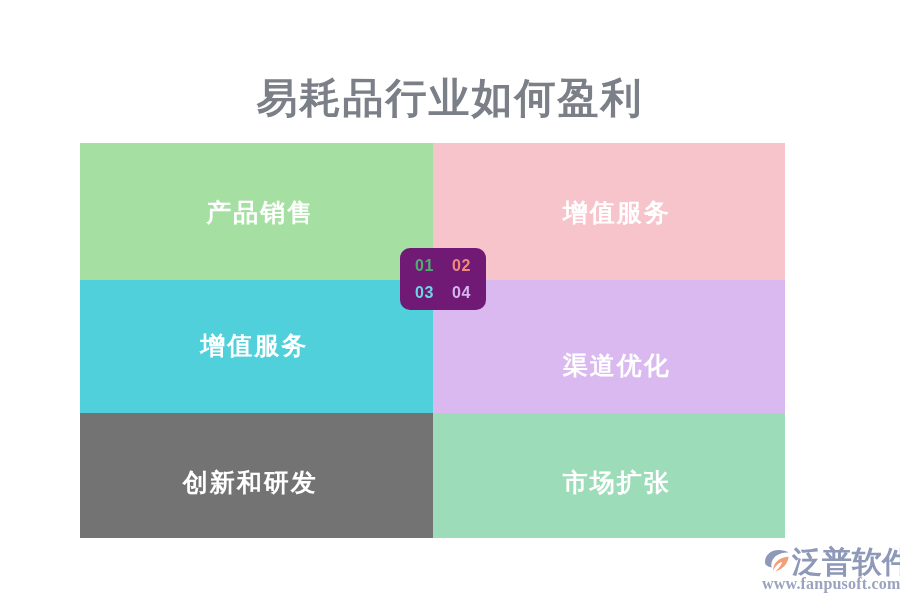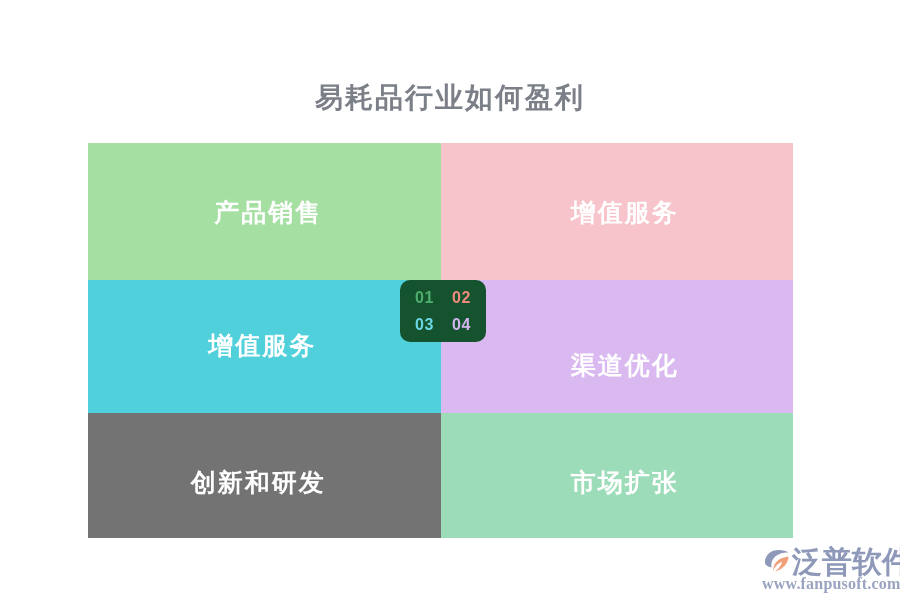--- a/index.html
+++ b/index.html
@@ -14,32 +14,32 @@
     width:900px; height:600px;
     background:#ffffff;
   }
 
   
   #page-title {
     position:absolute;
     left:0; top:76px;
     width:900px;
     text-align:center;
-    font-size:28px;
+    font-size:41px;
     font-weight:bold;
     color:#7b7f87;
     letter-spacing:2px;
     line-height:44px;
     white-space:nowrap;
   }
 
   
   #matrix {
     position:absolute;
-    left:88px; top:143px;
+    left:80px; top:143px;
     width:705px; height:395px;
     display:grid;
     grid-template-columns:1fr 1fr;
     grid-template-rows:137px 133px 125px;
   }
   .cell {
     position:relative;
     display:flex;
     align-items:center;
     justify-content:center;
@@ -151,21 +151,21 @@
 
     <div class="cell c5" style="background: #737373;">
       <span class="cell-label" style="color: rgb(255, 255, 255);">创新和研发</span>
     </div>
 
     <div class="cell c6" style="background: rgb(156, 220, 184);">
       <span class="cell-label" style="color: rgb(255, 255, 255);">市场扩张</span>
     </div>
   </div>
 
-  <div class="badge" id="badge-a" style="background: #14532d; margin-top: 32px;">
+  <div class="badge" id="badge-a" style="background: #701a75;">
     <span class="num" style="color: rgb(79, 174, 110);">01</span>
     <span class="num" style="color: rgb(240, 138, 125);">02</span>
     <span class="num" style="color: rgb(108, 215, 227);">03</span>
     <span class="num" style="color: rgb(212, 181, 238);">04</span>
   </div>
 
 
   <div id="logo">
     <div id="logo-row">
       <span id="logo-mark">

